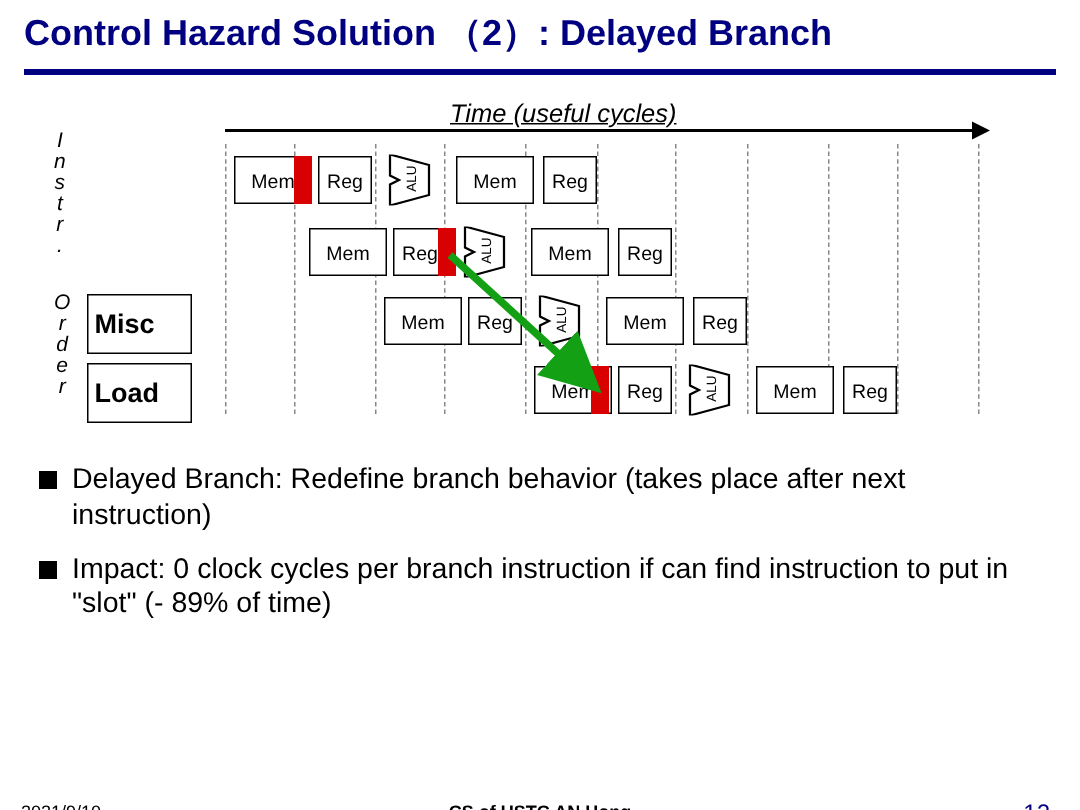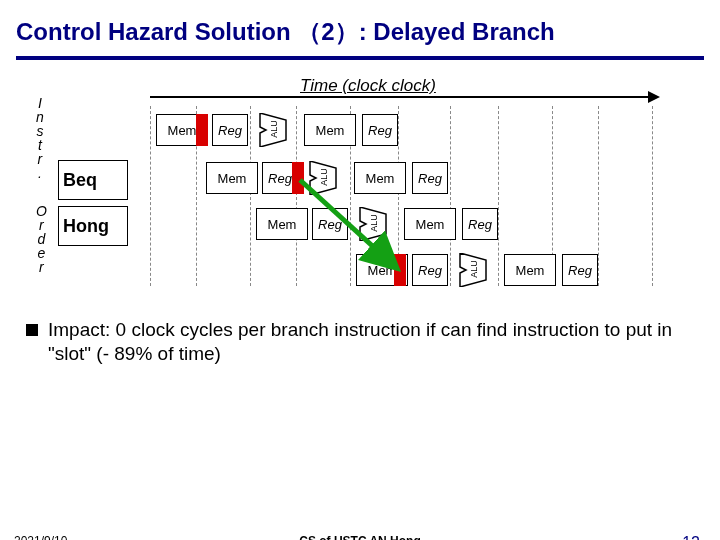--- a/index.html
+++ b/index.html
@@ -8,21 +8,21 @@
     height: 540px;
     background: #fff;
     font-family: Arial, sans-serif;
     position: relative;
     overflow: hidden;
   }
   .title {
     font-size: 24px;
     font-weight: bold;
     color: #000080;
-    padding: 16px 16px 8px 16px;
+    padding: 6px 16px 8px 16px;
   }
   .title-underline {
     height: 4px;
     background: #000080;
     margin: 0 16px 0 16px;
   }
   .diagram {
     position: relative;
     margin: 16px 0 0 0;
     height: 230px;
@@ -80,21 +80,21 @@
     position: absolute;
     height: 32px;
     border: 1.5px solid #000;
     background: #fff;
     font-size: 13px;
     display: flex;
     align-items: center;
     justify-content: center;
   }
   .mem { width: 52px; }
-  .reg { width: 36px; font-style: italic; }
+  .reg { width: 36px; }
   
   .alu {
     position: absolute;
     width: 30px;
     height: 34px;
   }
   .alu svg { width: 100%; height: 100%; display: block; }
   .alu-txt {
     position: absolute;
     font-size: 9px;
@@ -156,21 +156,21 @@
   .pagenum { position: absolute; right: 20px; color: #000080; font-size: 16px; }
 </style>
 </head>
 <body>
 
 <div class="title">Control Hazard Solution （2）: Delayed Branch</div>
 <div class="title-underline"></div>
 
 <div class="diagram">
 
-  <div class="time-label">Time (clock clock)</div>
+  <div class="time-label">Time (useful cycles)</div>
   <div class="arrow-line"></div>
   <div class="arrow-head"></div>
 
   <div class="cycle-line" style="left:150px"></div>
   <div class="cycle-line" style="left:196px"></div>
   <div class="cycle-line" style="left:250px"></div>
   <div class="cycle-line" style="left:296px"></div>
   <div class="cycle-line" style="left:350px"></div>
   <div class="cycle-line" style="left:398px"></div>
   <div class="cycle-line" style="left:450px"></div>
@@ -188,22 +188,22 @@
     <span>.</span>
   </div>
   <div class="vert-label" style="top:128px">
     <span>O</span>
     <span>r</span>
     <span>d</span>
     <span>e</span>
     <span>r</span>
   </div>
 
-  <div class="instr" style="top:84px">Beq</div>
-  <div class="instr" style="top:130px">Hong</div>
+  <div class="instr" style="top:130px">Misc</div>
+  <div class="instr" style="top:176px">Load</div>
 
   <div class="stage mem" style="left:156px; top:38px">Mem</div>
   <div class="stage reg" style="left:212px; top:38px">Reg</div>
   <div class="alu" style="left:258px; top:37px">
     <svg viewBox="0 0 30 34">
         <path d="M2 0 L28 7 L28 27 L2 34 L2 20 L8 17 L2 14 Z" fill="#fff" stroke="#000" stroke-width="1.5"></path>
       </svg>
     <span class="alu-txt">ALU</span>
   </div>
   <div class="stage mem" style="left:304px; top:38px">Mem</div>
@@ -250,20 +250,21 @@
       <marker id="gah" markerWidth="10" markerHeight="10" refX="5" refY="4" orient="auto">
         <path d="M0,0 L8,4 L0,8 Z" fill="#14a014"></path>
       </marker>
     </defs>
     <line x1="4" y1="4" x2="94" y2="86" stroke="#14a014" stroke-width="5" marker-end="url(#gah)"></line>
   </svg>
 
 </div>
 
 <div class="bullets">
+  <div class="bullet">Delayed Branch: Redefine branch behavior (takes place after next instruction)</div>
   <div class="bullet">Impact: 0 clock cycles per branch instruction if can find instruction to put in "slot" (- 89% of time)</div>
 </div>
 
 <div class="footer">
   <span class="date">2021/9/10</span>
   <span class="center-foot">CS of USTC AN Hong</span>
   <span class="pagenum">12</span>
 </div>
 
 </body></html>

